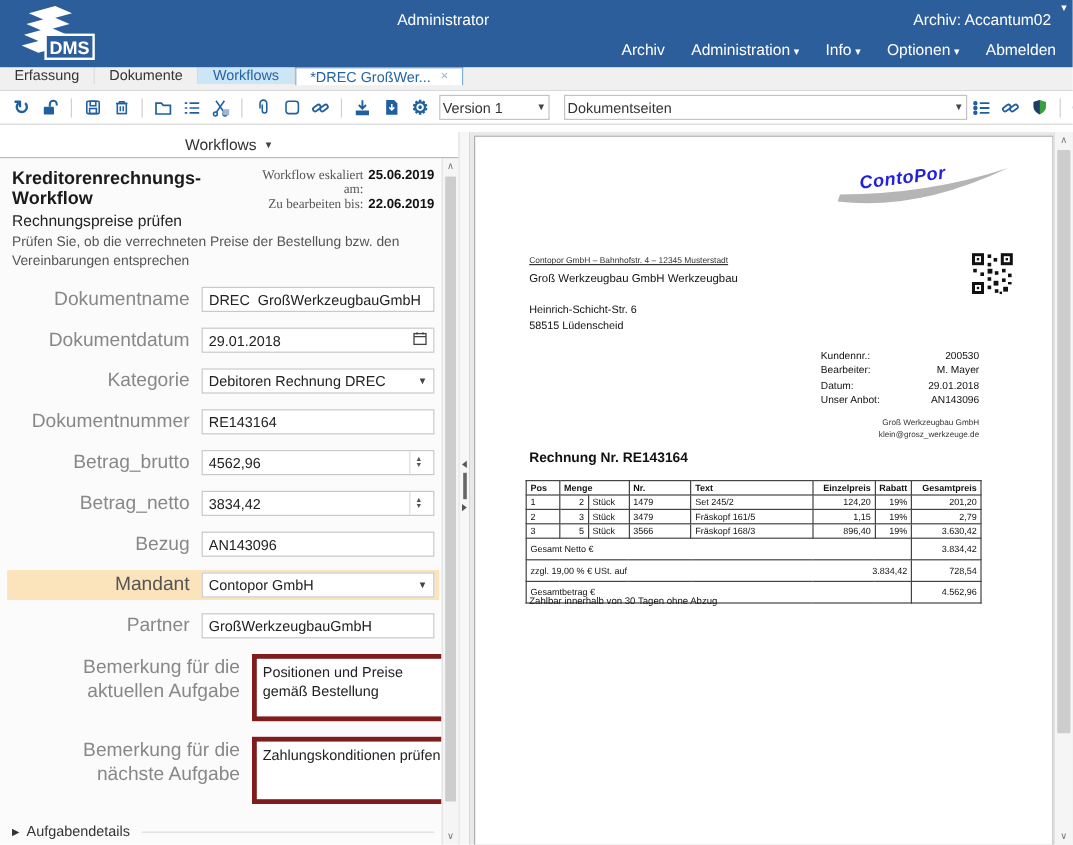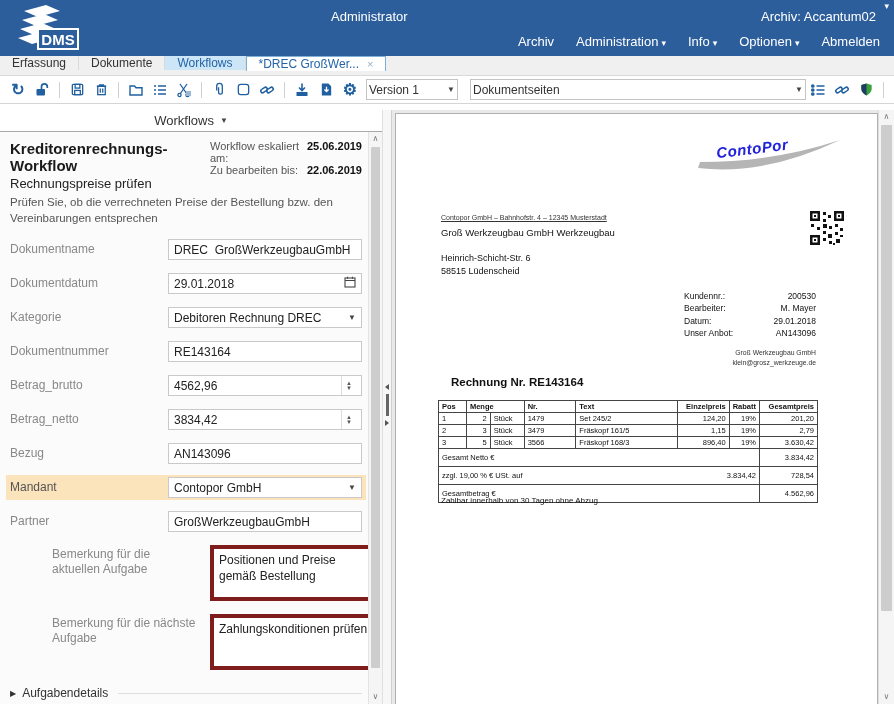--- a/index.html
+++ b/index.html
@@ -47,27 +47,27 @@
                   align-items:center; justify-content:center; font-size:13px; color:#333; }
   .panel-header .caret { font-size:8px; margin-left:6px; color:#444; }
   .panel-body-wrap { flex:1; display:flex; min-height:0; }
   .panel-content { flex:1; background:#fbfbfb; padding:6px 2px 0 6px; overflow:hidden; }
   .wf-head { display:flex; padding:2px 4px 0 4px; }
   .wf-titles { flex:1; }
   .wf-title { font-size:15px; font-weight:bold; color:#1a1a1a; }
   .wf-subtitle { font-size:13px; color:#222; margin-top:2px; }
   .wf-meta { width:152px; flex:none; font-size:11px; }
   .meta-row { display:flex; justify-content:flex-end; align-items:flex-start; }
-  .meta-label { color:#555; width:96px; }
+  .meta-label { color:#555; text-align:right; width:96px;font-family:Liberation Serif, serif; }
   .meta-value { font-weight:bold; color:#111; margin-left:4px; white-space:nowrap; }
   .wf-desc { font-size:11.5px; color:#555; padding:4px 4px 2px 4px; line-height:1.35; }
   
   .frow { display:flex; align-items:center; margin:9px 0; padding:2px 4px; }
   .frow.hl { background:#fbe3bc; }
-  .frow label { width:148px; flex:none; color:#888; font-size:12px; margin-right:10px; line-height:1.25; }
+  .frow label { width:148px; flex:none; text-align:right; color:#888; font-size:16px; margin-right:10px; line-height:1.25; }
   .frow.top { align-items:flex-start; }
   .frow.top label { padding-top:2px;margin-left:42px; }
   .ctrl { position:relative; flex:1; background:#fff; border:1px solid #c9c9c9; height:21px;
           display:flex; align-items:center; padding:0 5px; font-size:12px; color:#222; }
   .ctrl input { border:none; outline:none; width:100%; font:inherit; color:inherit; background:transparent;
                 white-space:nowrap; overflow:hidden; text-overflow:clip; }
   .ctrl .sel-caret { margin-left:auto; font-size:8px; color:#444; flex:none; }
   .spin { margin-left:auto; width:15px; align-self:stretch; border-left:1px solid #ddd; display:flex;
           flex-direction:column; align-items:center; justify-content:center; color:#555; flex:none; }
   .spin span { font-size:6px; line-height:5px; }
@@ -106,21 +106,21 @@
   .contopor-logo { left:298px; top:18px; width:150px; height:48px; }
   .contopor-text { position:absolute; left:22px; top:10px; font-size:15px; font-weight:bold; font-style:italic;
                    color:#2222dd; transform:rotate(-7deg); letter-spacing:0.5px; }
   .sender-line { left:45px; top:100px; font-size:7px; color:#333; text-decoration:underline; }
   .recipient-name { left:45px; top:113px; font-size:9.5px; }
   .recipient-addr { left:45px; top:138px; font-size:9px; line-height:1.4; }
   .qr { left:413px; top:96px; }
   .info-block { left:288px; top:176px; width:132px; font-size:8.5px; }
   .info-row { display:flex; justify-content:space-between; line-height:1.45; }
   .contact-block { left:288px; top:234px; width:132px; font-size:6.8px; color:#333; text-align:right; line-height:1.5; }
-  .inv-title { left:55px; top:262px; font-size:11.5px; font-weight:bold; }
+  .inv-title { left:45px; top:262px; font-size:11.5px; font-weight:bold; }
   .inv-table-wrap { left:42px; top:286px; width:380px; }
   table.inv { border-collapse:collapse; width:100%; font-size:7.5px; }
   table.inv th, table.inv td { border:1px solid #444; padding:1px 3px; white-space:nowrap; }
   table.inv th { font-weight:bold; text-align:left; }
   .al-r { text-align:right !important; } .al-c { text-align:center; }
   table.inv td.footcell { padding:4px 3px; }
   .footflex { display:flex; justify-content:space-between; }
   .pay-note { left:45px; top:382px; font-size:8px; }
 </style>
 </head>

